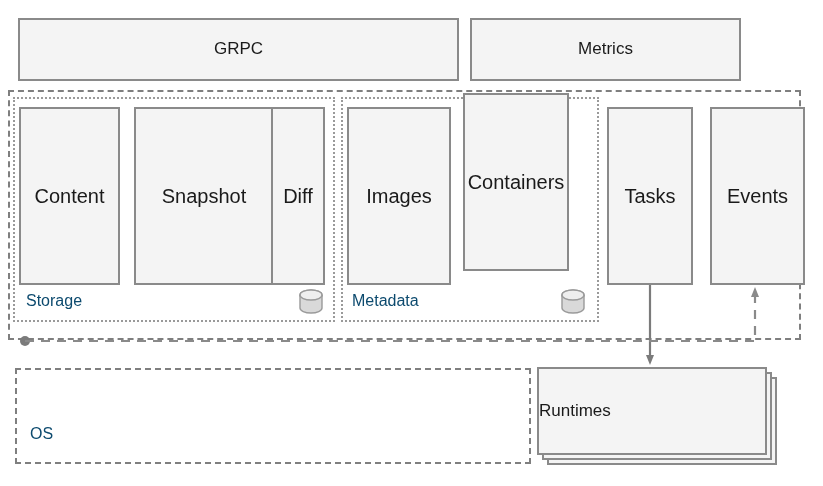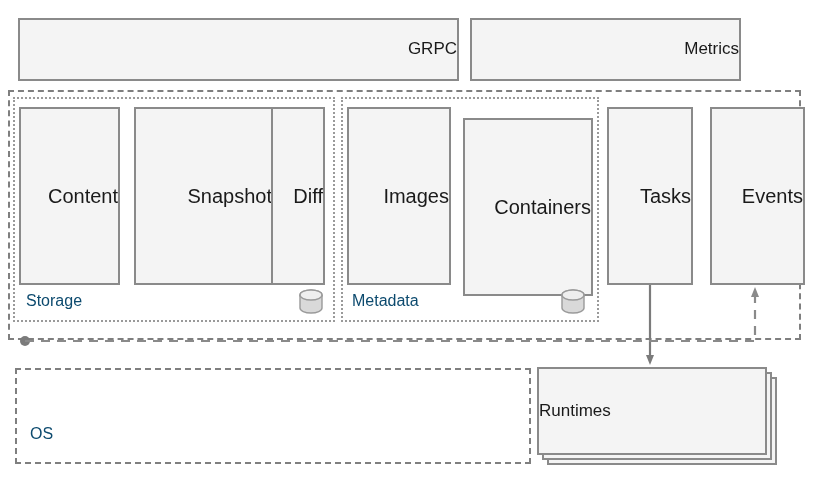--- a/index.html
+++ b/index.html
@@ -16,21 +16,21 @@
     overflow: hidden;
   }
   
   .node {
     position: absolute;
     box-sizing: border-box;
     background: #f4f4f4;
     border: 2px solid #8a8a8a;
     display: flex;
     align-items: center;
-    justify-content: flex-end;
+    justify-content: center;
     color: #1a1a1a;
     font-size: 17px;
     line-height: 1.1;
     white-space: nowrap;
   }
   .node.tall { font-size: 20px; }
 
   
   .group-dashed {
     position: absolute;
@@ -116,21 +116,21 @@
       <ellipse cx="13" cy="7" rx="11" ry="5" fill="#eeeeee" stroke="#9a9a9a" stroke-width="1.4"></ellipse>
     </svg>
   </div>
 
   <div class="group-dotted" style="left:341px; top:97px; width:258px; height:225px;"></div>
   <div class="group-label" style="left:352px; top:292px;">Metadata</div>
 
   <div class="node tall" style="left:347px; top:107px; width:104px; height:178px;">
     <span>Images</span>
   </div>
-  <div class="node tall" style="left:463px; top:118px; width:130px; height:178px;">
+  <div class="node tall" style="left:463px; top:93px; width:106px; height:178px;">
     <span>Containers</span>
   </div>
 
   <div class="db-icon" style="left:560px; top:288px;">
     <svg width="26" height="28" viewBox="0 0 26 28">
       <ellipse cx="13" cy="7" rx="11" ry="5" fill="#e3e3e3" stroke="#9a9a9a" stroke-width="1.4"></ellipse>
       <path d="M2 7 L2 20 A11 5 0 0 0 24 20 L24 7" fill="#d9d9d9" stroke="#9a9a9a" stroke-width="1.4"></path>
       <ellipse cx="13" cy="7" rx="11" ry="5" fill="#eeeeee" stroke="#9a9a9a" stroke-width="1.4"></ellipse>
     </svg>
   </div>

